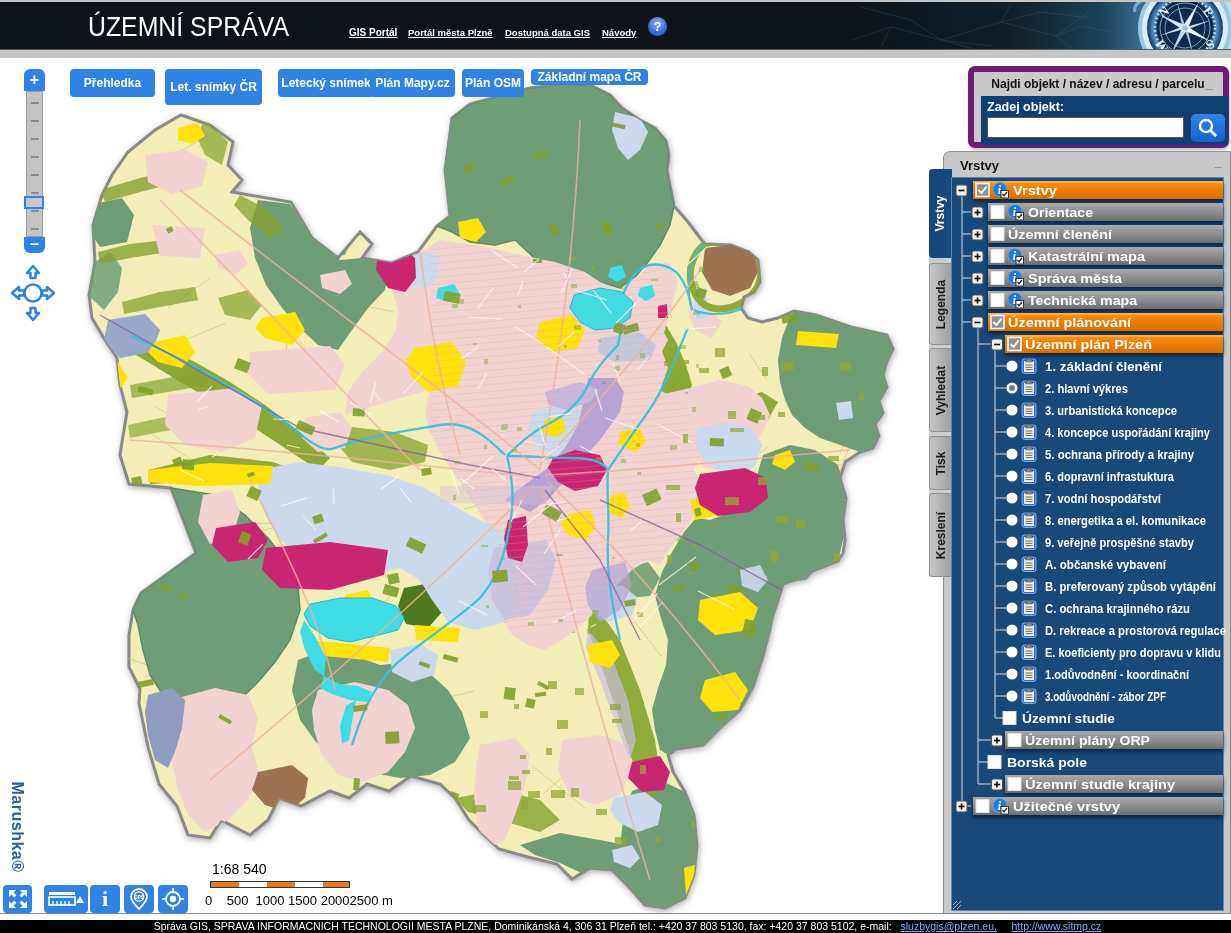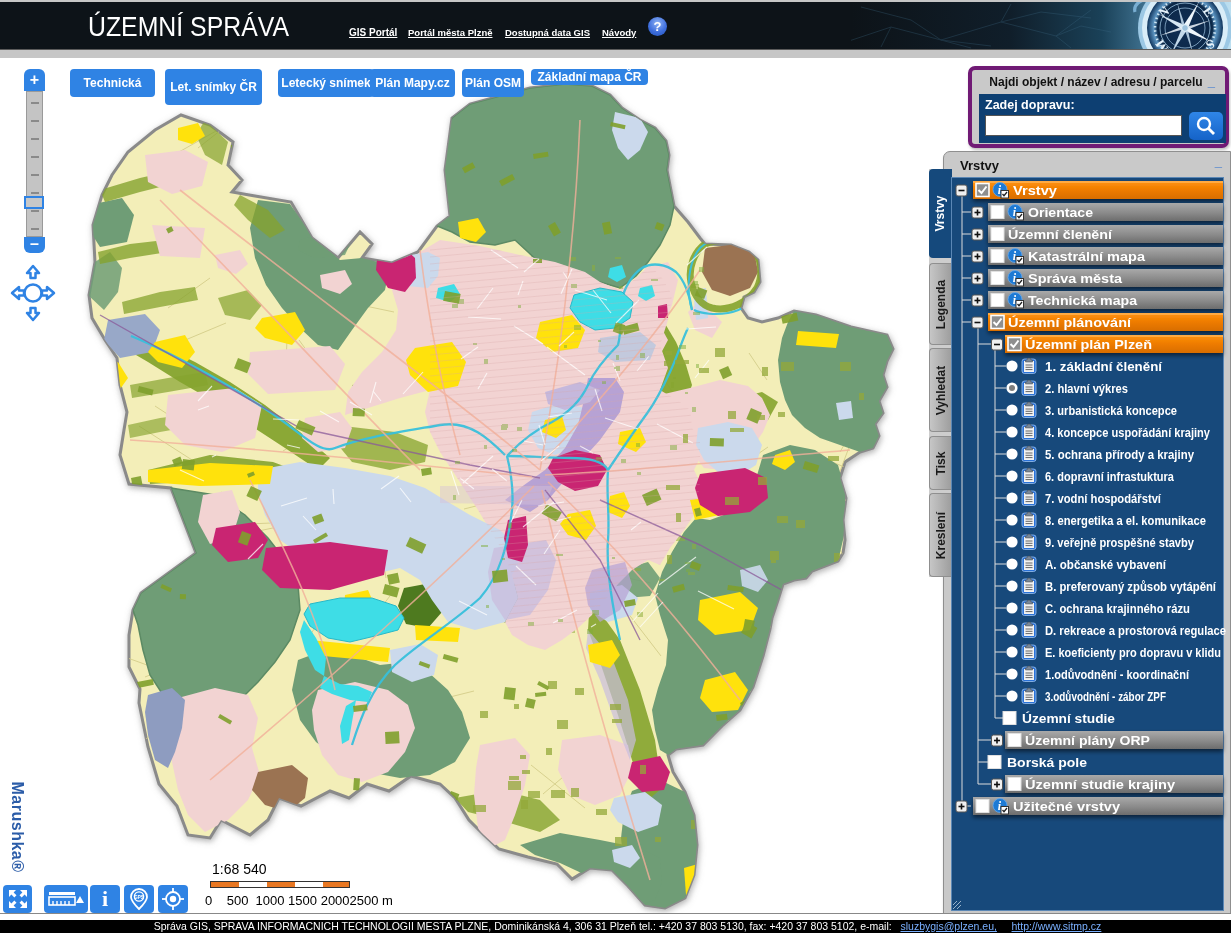--- a/index.html
+++ b/index.html
@@ -714,21 +714,21 @@
  <g fill="#fff" stroke="#2f83e4" stroke-width="2.5" stroke-linejoin="round">
   <circle cx="25" cy="31" r="8.5"></circle>
   <path d="M25,4 L31,11 27.5,11 27.5,16 22.5,16 22.5,11 19,11 Z"></path>
   <path d="M25,58 L31,51 27.5,51 27.5,46 22.5,46 22.5,51 19,51 Z"></path>
   <path d="M4,31 L11,25 11,28.5 16,28.5 16,33.5 11,33.5 11,37 Z"></path>
   <path d="M46,31 L39,25 39,28.5 34,28.5 34,33.5 39,33.5 39,37 Z"></path>
  </g>
 </svg>
 
 <div class="abs" style="left:-31px;top:818px;width:95px;text-align:center;color:#2b5ca8;font-weight:bold;font-size:16px;transform:rotate(90deg);letter-spacing:0.5px">Marushka®</div>
-<div class="btn" style="left:70px;top:69px;width:85px;height:28px">Technická</div>
+<div class="btn" style="left:70px;top:69px;width:85px;height:28px">Přehledka</div>
 <div class="btn" style="left:165px;top:69px;width:97px;height:36px">Let. snímky ČR</div>
 <div class="btn" style="left:278px;top:69px;width:96px;height:28px">Letecký snímek</div>
 <div class="btn" style="left:370px;top:69px;width:85px;height:28px">Plán Mapy.cz</div>
 <div class="btn" style="left:462px;top:69px;width:62px;height:28px">Plán OSM</div>
 <div class="btn" style="left:531px;top:69px;width:117px;height:16px">Základní mapa ČR</div>
 
 <div class="btn" style="left:3px;top:885px;width:29px;height:28px">
  <svg width="22" height="22" viewBox="0 0 22 22" fill="#fff">
   <path d="M2,2 L9,2 6.6,4.4 9.5,7.3 7.3,9.5 4.4,6.6 2,9 Z"></path>
   <path d="M20,2 L13,2 15.4,4.4 12.5,7.3 14.7,9.5 17.6,6.6 20,9 Z"></path>
@@ -774,25 +774,25 @@
 <div class="abs" style="left:212px;top:861px;font-size:14px;color:#000">1:68 540</div>
 <div class="abs" style="left:210px;top:881px;width:140px;height:7px;border:1px solid #333">
  <div class="abs" style="left:0;top:0;width:28px;height:5px;background:#e87722"></div>
  <div class="abs" style="left:28px;top:0;width:28px;height:5px;background:#fff"></div>
  <div class="abs" style="left:56px;top:0;width:28px;height:5px;background:#e87722"></div>
  <div class="abs" style="left:84px;top:0;width:28px;height:5px;background:#fff"></div>
  <div class="abs" style="left:112px;top:0;width:26px;height:5px;background:#e87722"></div>
 </div>
 <div class="abs" style="left:205px;top:893px;font-size:13px;color:#000">0&nbsp;&nbsp;&nbsp;&nbsp;500&nbsp;&nbsp;1000&nbsp;1500&nbsp;20002500 m</div>
 
-<div class="abs" style="left:968px;top:66px;width:261px;height:82px;background:#c9c9c9;border:4px solid #701a75;border-radius:7px;box-shadow:1px 2px 3px rgba(0,0,0,0.25)">
+<div class="abs" style="left:968px;top:66px;width:261px;height:82px;background:#c9c9c9;border:6px solid #701a75;border-radius:7px;box-shadow:1px 2px 3px rgba(0,0,0,0.25)">
  <div class="abs" style="left:0;top:5px;width:248px;text-align:center;font-size:12px;font-weight:bold;color:#111">Najdi objekt / název / adresu / parcelu</div>
  <div class="abs" style="right:10px;top:4px;color:#2a6fd0;font-weight:bold;font-size:13px">_</div>
  <div class="abs" style="left:7px;top:24px;width:247px;height:49px;background:#0d3f72">
-  <div class="abs" style="left:6px;top:4px;color:#fff;font-weight:bold;font-size:12.5px">Zadej dopravu:</div>
+  <div class="abs" style="left:6px;top:4px;color:#fff;font-weight:bold;font-size:12.5px">Zadej objekt:</div>
   <div class="abs" style="left:6px;top:21px;width:197px;height:21px;background:#fff;border:1px solid #555"></div>
   <div class="abs" style="left:210px;top:18px;width:34px;height:28px;border-radius:5px;background:linear-gradient(#2f86e8,#1563c8)">
    <svg width="34" height="28" viewBox="0 0 34 28">
           <circle cx="15" cy="12" r="6" fill="none" stroke="#fff" stroke-width="2.4"></circle>
           <line x1="19.5" y1="16.5" x2="25" y2="22" stroke="#fff" stroke-width="2.8"></line>
         </svg>
   </div>
  </div>
 </div>
 

